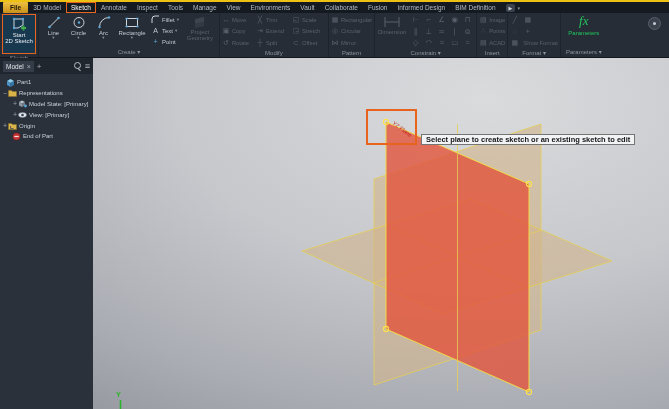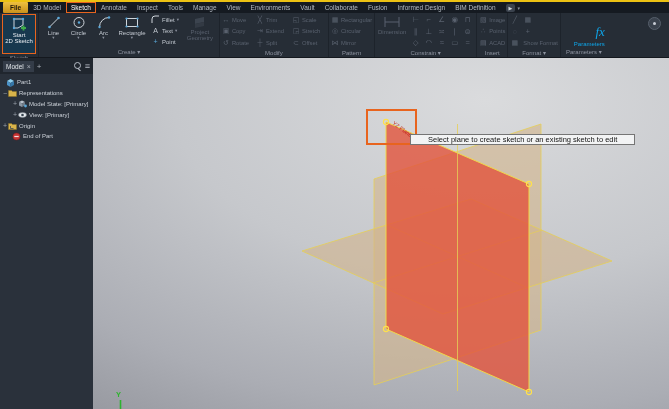--- a/index.html
+++ b/index.html
@@ -38,21 +38,21 @@
   .pattern-stack{display:flex;flex-direction:column;}
   .pitem{display:flex;align-items:center;gap:2px;height:11.5px;font-size:5.8px;color:#59616e;cursor:default;}
   .pitem .mico{width:8px;text-align:center;font-size:7px;}
   .constrain-wrap{display:flex;}
   .dimbtn{width:30px;}
   .constrain-grid{display:grid;grid-template-columns:repeat(5,13px);grid-auto-rows:11.5px;margin-left:2px;}
   .cicon{color:#59616e;font-size:7.5px;text-align:center;line-height:11.5px;cursor:default;}
   .fmt-rows{display:flex;flex-direction:column;}
   .fmt-row{display:flex;align-items:center;height:11.5px;gap:4px;font-size:5.8px;color:#59616e;}
   .fmt-row .mico{font-size:7px;width:9px;text-align:center;}
-  .fx-btn{width:42px;display:flex;flex-direction:column;align-items:flex-end;color:#0ea5e9;padding-top:11px;cursor:default;}
+  .fx-btn{width:42px;display:flex;flex-direction:column;align-items:center;color:#22c55e;padding-top:0;cursor:default;}
   .fx-glyph{font-family:"Liberation Serif",serif;font-style:italic;font-size:13px;line-height:14px;}
   .fx-lbl{font-size:6px;margin-top:2px;}
   .helpdot{position:absolute;right:8px;top:17px;width:11px;height:11px;border-radius:50%;background:#3a424d;
            border:1px solid #565f6b;display:flex;align-items:center;justify-content:center;cursor:default;}
   .helpdot i{width:3px;height:3px;border-radius:50%;background:#c9ced6;}
   
   .main{position:absolute;left:0;top:58px;width:669px;height:351px;display:flex;}
   .browser{width:93px;height:351px;background:#2a313b;flex:none;display:flex;flex-direction:column;}
   .b-header{height:16px;background:#20262e;display:flex;align-items:center;padding:0 3px;gap:3px;}
   .b-tab{background:#343c48;color:#e2e6ea;font-size:6.5px;height:11px;line-height:11px;padding:0 3px;display:flex;gap:3px;align-items:center;cursor:default;}
@@ -66,22 +66,22 @@
   .tree{padding-top:3px;font-size:6px;color:#ccd1d8;}
   .trow{display:flex;align-items:center;height:10.8px;white-space:nowrap;cursor:default;}
   .exp{width:6px;text-align:center;color:#9aa1ab;font-size:7px;flex:none;}
   .ticon{width:9px;height:8px;flex:none;margin-right:2px;display:flex;align-items:center;}
   .tlabel{overflow:hidden;}
   
   .viewport{position:relative;flex:1;height:351px;overflow:hidden;
      background:radial-gradient(ellipse 120% 110% at 68% 12%, #dadbdd 0%, #c6c8cc 45%, #abadb4 80%, #96989f 100%);}
   .scene{position:absolute;left:0;top:0;}
   .anno-rect{position:absolute;left:273px;top:51px;width:51px;height:36px;border:2.4px solid #e8641e;box-sizing:border-box;}
-  .tooltip{position:absolute;left:317px;top:76px;background:#f2f3f4;border:1px solid #757575;color:#141414;
-           font-size:7.5px;line-height:9px;padding:0 17px;white-space:nowrap;}
+  .tooltip{position:absolute;left:328px;top:76px;background:#f2f3f4;border:1px solid #757575;color:#141414;
+           font-size:7.5px;line-height:9px;padding:0 4px;white-space:nowrap;font-weight:bold;}
 </style>
 </head>
 <body>
 
 <div class="app">
   <div class="topline"></div>
 
   <div class="tabbar">
     <span class="tab tab-file">File</span>
     <span class="tab">3D Model</span>

